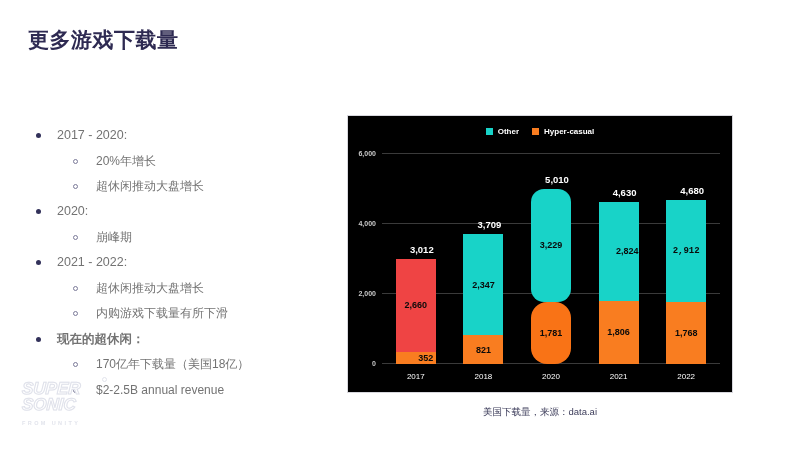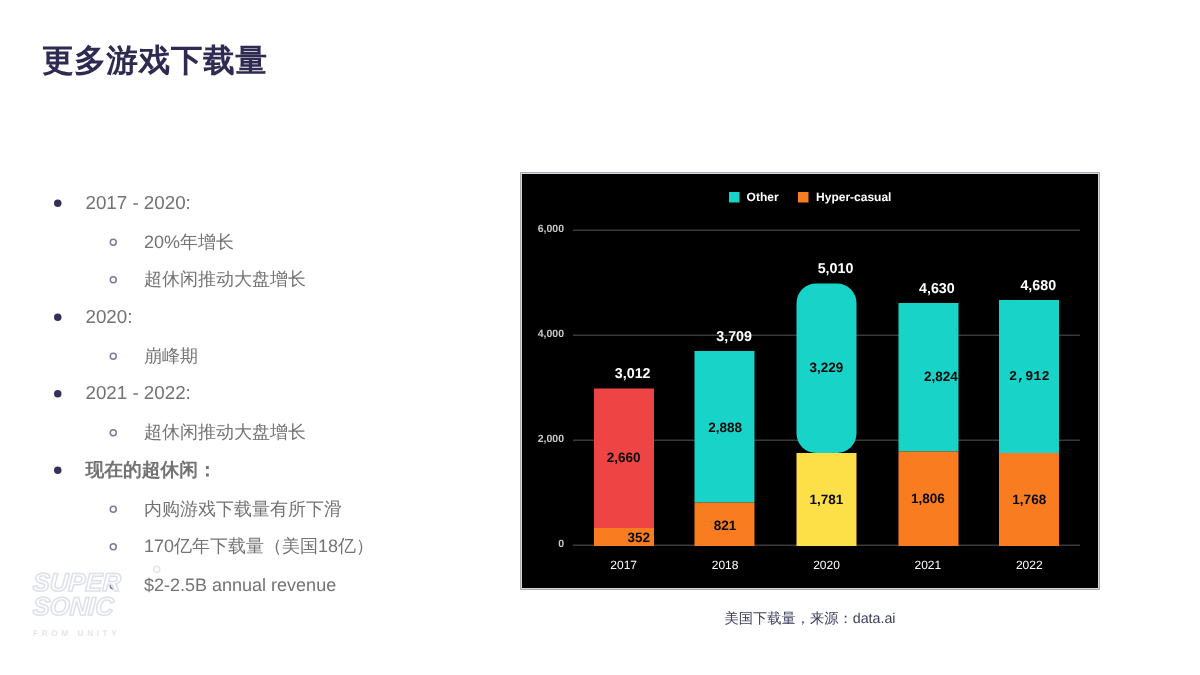--- a/index.html
+++ b/index.html
@@ -268,27 +268,27 @@
       <span class="bullet-text">崩峰期</span>
     </div>
     <div class="bullet-row lvl1">
       <span class="marker-disc"></span>
       <span class="bullet-text">2021 - 2022:</span>
     </div>
     <div class="bullet-row lvl2">
       <span class="marker-circle"></span>
       <span class="bullet-text">超休闲推动大盘增长</span>
     </div>
+    <div class="bullet-row lvl2">
+      <span class="marker-circle"></span>
+      <span class="bullet-text">内购游戏下载量有所下滑</span>
+    </div>
     <div class="bullet-row lvl1 bold">
       <span class="marker-disc"></span>
       <span class="bullet-text">现在的超休闲：</span>
-    </div>
-    <div class="bullet-row lvl2">
-      <span class="marker-circle"></span>
-      <span class="bullet-text">内购游戏下载量有所下滑</span>
     </div>
     <div class="bullet-row lvl2">
       <span class="marker-circle"></span>
       <span class="bullet-text">170亿年下载量（美国18亿）</span>
     </div>
     <div class="bullet-row lvl2">
       <span class="marker-circle"></span>
       <span class="bullet-text">$2-2.5B annual revenue</span>
     </div>
   </div>
@@ -337,33 +337,33 @@
             <span class="seg-label">2,660</span>
           </div>
           <div class="seg" style="height: 5.86667%; background: rgb(249, 125, 32); padding-left: 20px;">
             <span class="seg-label">352</span>
           </div>
           <span class="xtick-label">2017</span>
         </div>
         <div class="bar-group">
           <div class="bar-total" style="bottom: calc(61.8167% + 4px);">3,709</div>
           <div class="seg" style="height: 48.1333%; background: rgb(24, 211, 200);">
-            <span class="seg-label">2,888</span>
+            <span class="seg-label">2,347</span>
           </div>
           <div class="seg" style="height: 13.6833%; background: rgb(249, 125, 32);">
             <span class="seg-label">821</span>
           </div>
           <span class="xtick-label">2018</span>
         </div>
         <div class="bar-group">
           <div class="bar-total" style="bottom: calc(83.5% + 4px);">5,010</div>
           <div class="seg" style="height: 53.8167%; background: rgb(24, 211, 200); border-radius: 13px;">
             <span class="seg-label">3,229</span>
           </div>
-          <div class="seg" style="height: 29.6833%; background: #fde047;">
+          <div class="seg" style="height: 29.6833%; background: #f97316; border-radius: 16px;">
             <span class="seg-label">1,781</span>
           </div>
           <span class="xtick-label">2020</span>
         </div>
         <div class="bar-group">
           <div class="bar-total" style="bottom: calc(77.1667% + 4px);">4,630</div>
           <div class="seg" style="height: 47.0667%; background: rgb(24, 211, 200); justify-content: flex-end;">
             <span class="seg-label">2,824</span>
           </div>
           <div class="seg" style="height: 30.1%; background: rgb(249, 125, 32);">

